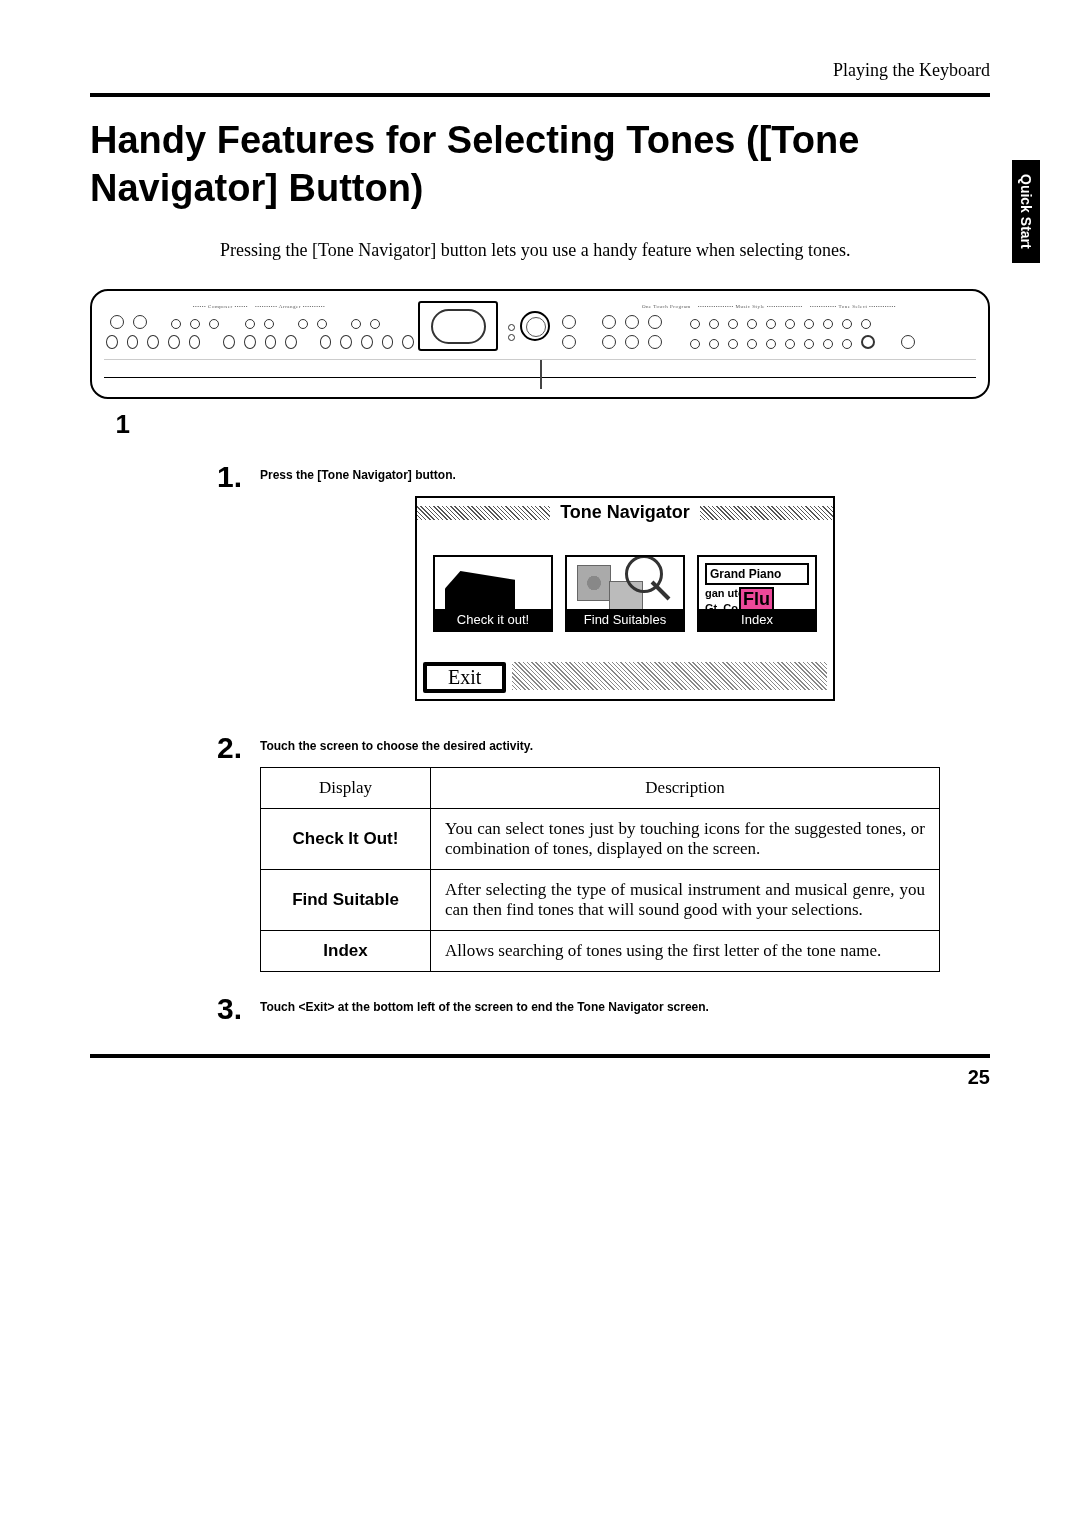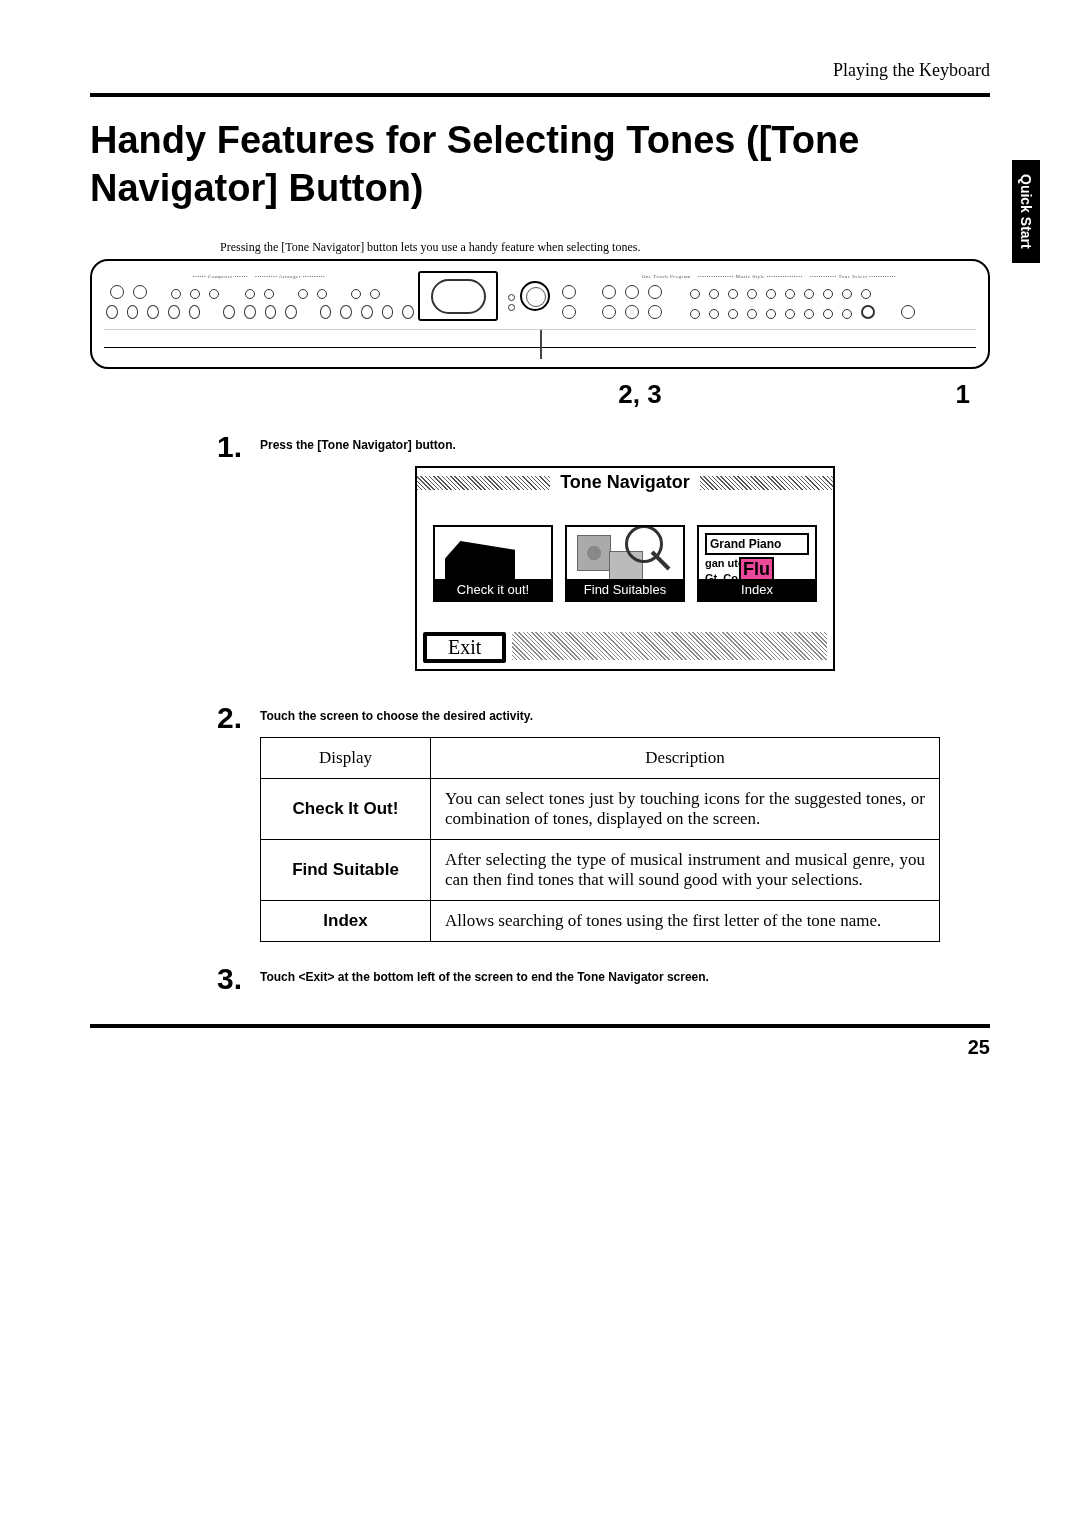--- a/index.html
+++ b/index.html
@@ -30,23 +30,23 @@
       top: 160px;
       background: #000;
       color: #fff;
       font-family: Arial, sans-serif;
       font-weight: bold;
       font-size: 14px;
       writing-mode: vertical-rl;
       padding: 14px 6px;
     }
     .intro-text {
-      font-size: 12px;
+      font-size: 18px;
       margin-left: 130px;
-      margin-bottom: 4px;
+      margin-bottom: 28px;
     }
     .keyboard-diagram {
       border: 2px solid #000;
       border-radius: 18px;
       padding: 10px 12px 8px 12px;
       margin-bottom: 10px;
     }
     .keyboard-top {
       display: flex;
       align-items: center;
@@ -309,21 +309,20 @@
           <div class="kb-circle"></div>
         <div class="kb-circle md" style="border-width:2px;"></div>
         <div style="width:8px"></div>
         <div class="kb-circle md"></div>
       </div>
     </div>
   </div>
   <div class="kb-keys"></div>
 </div>
 <div class="diagram-labels">
-  <span class="left-label">2, 3</span>
   <span class="right-label">1</span>
 </div>
 
 <div class="step-row">
   <div class="step-num">1.</div>
   <div class="step-body">
     <div class="step-heading">Press the [Tone Navigator] button.</div>
 
     <div class="tone-nav-screen">
       <div class="tns-title">

